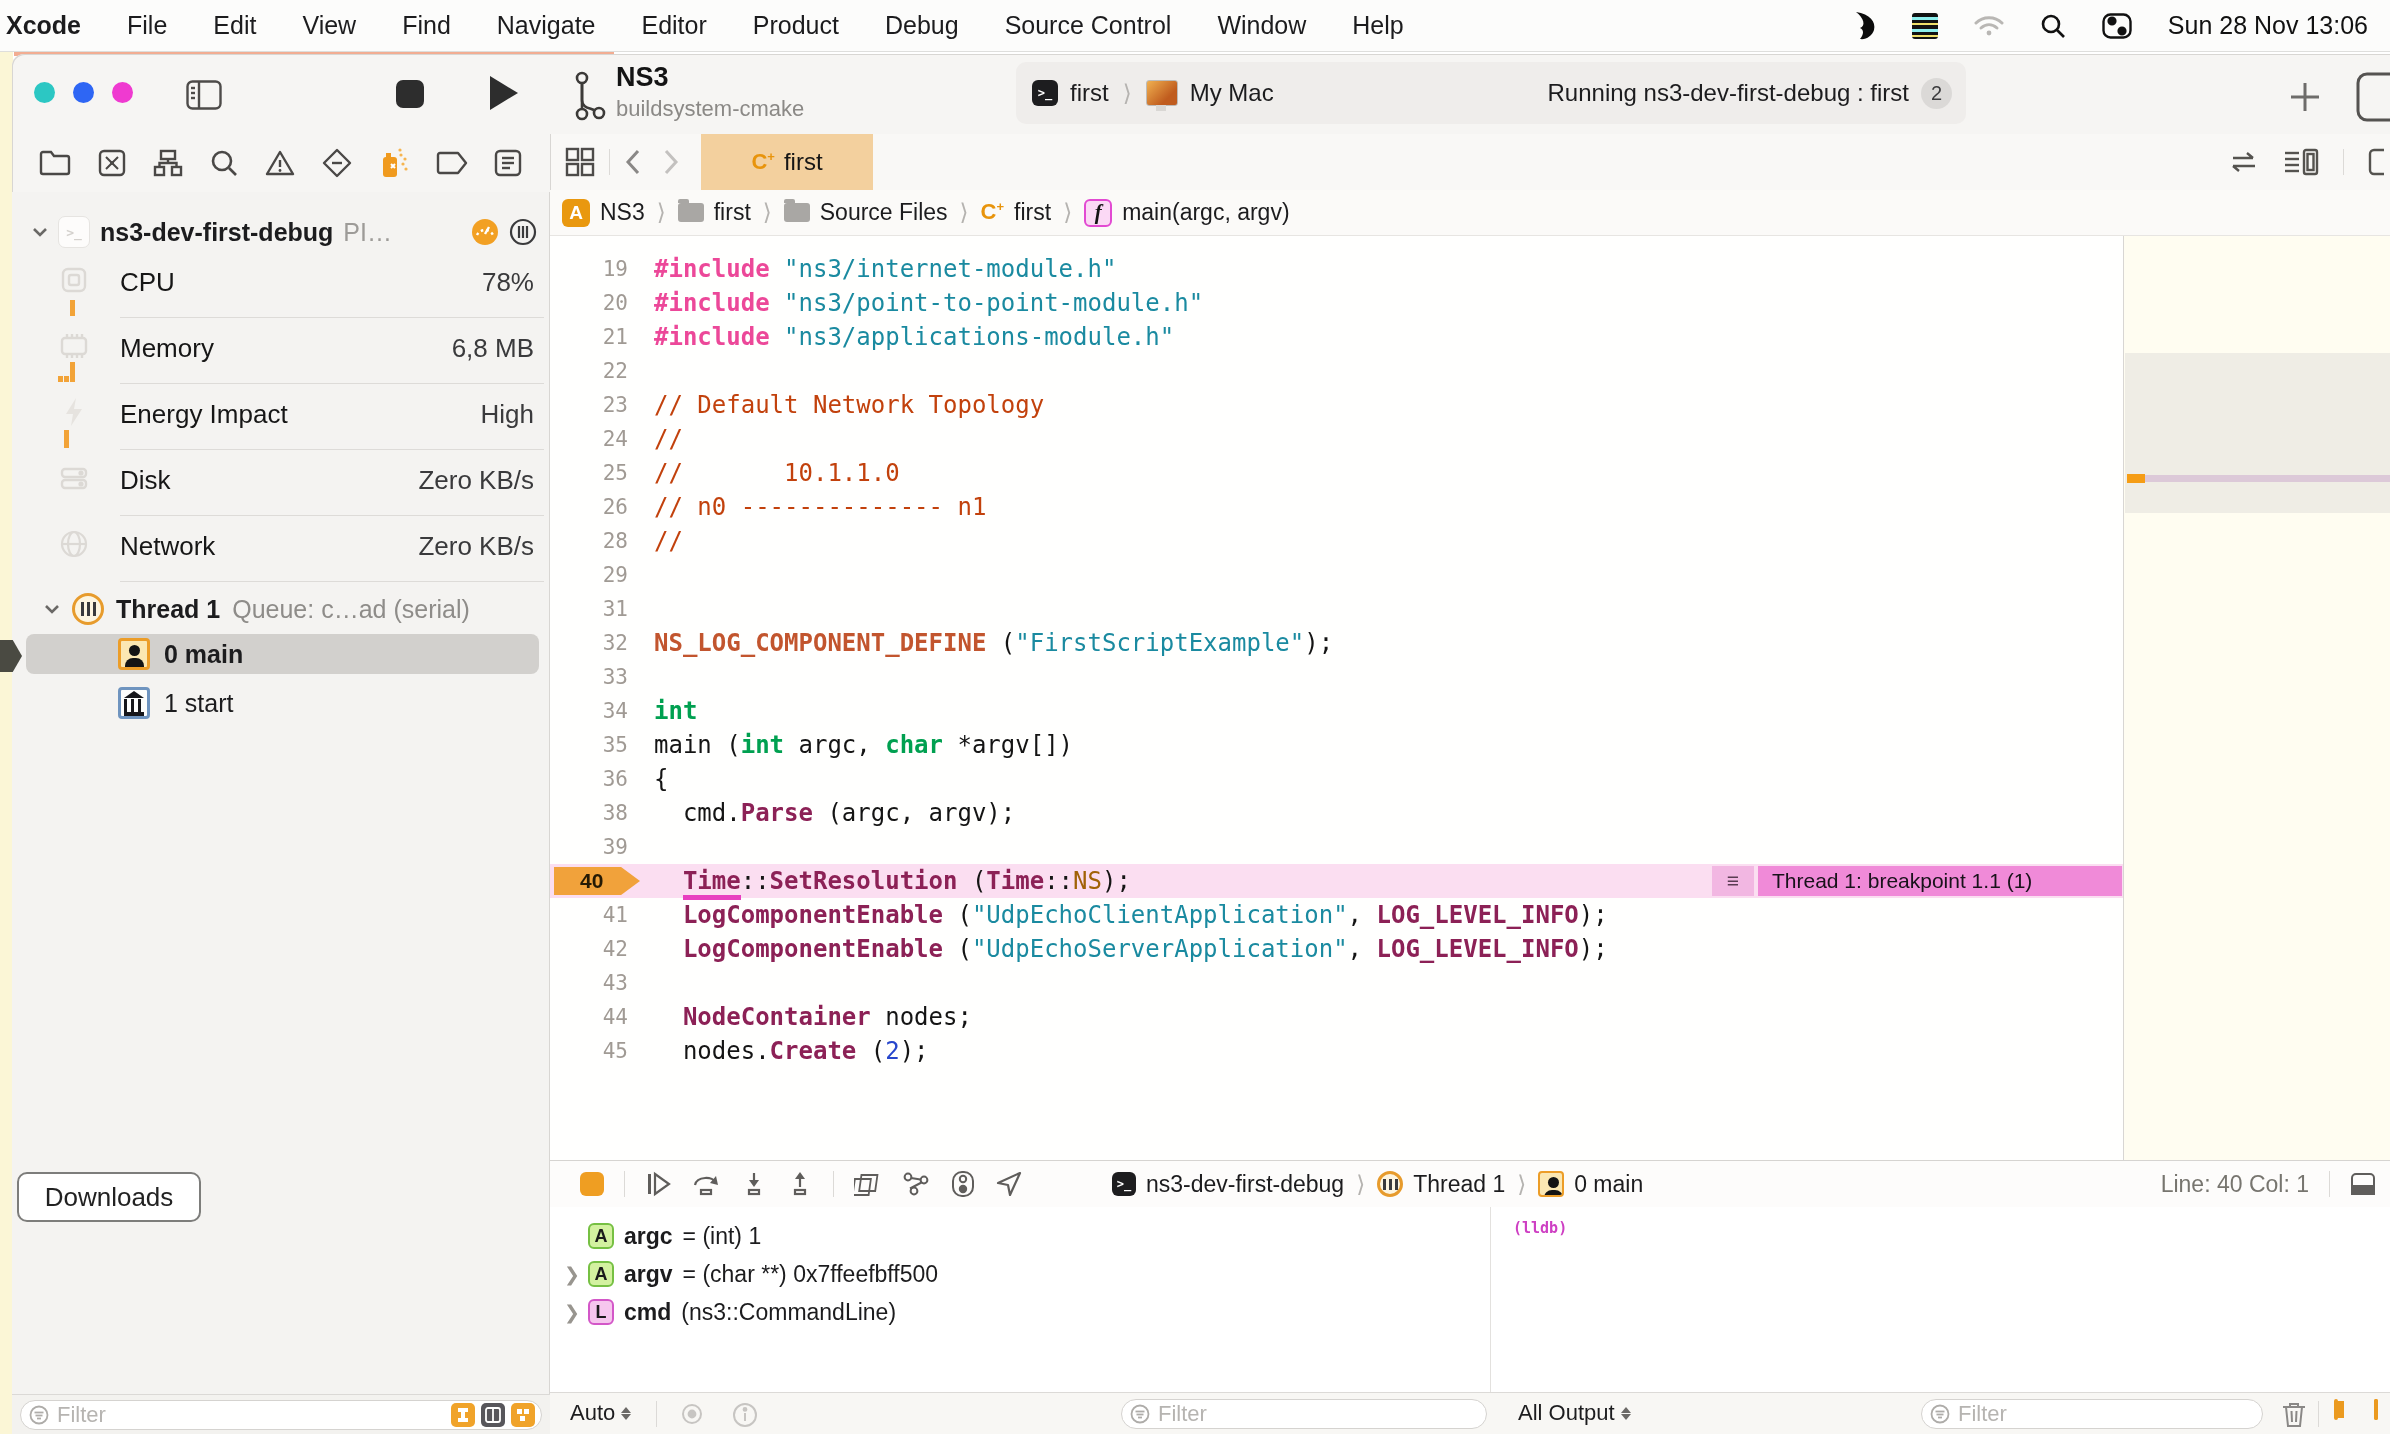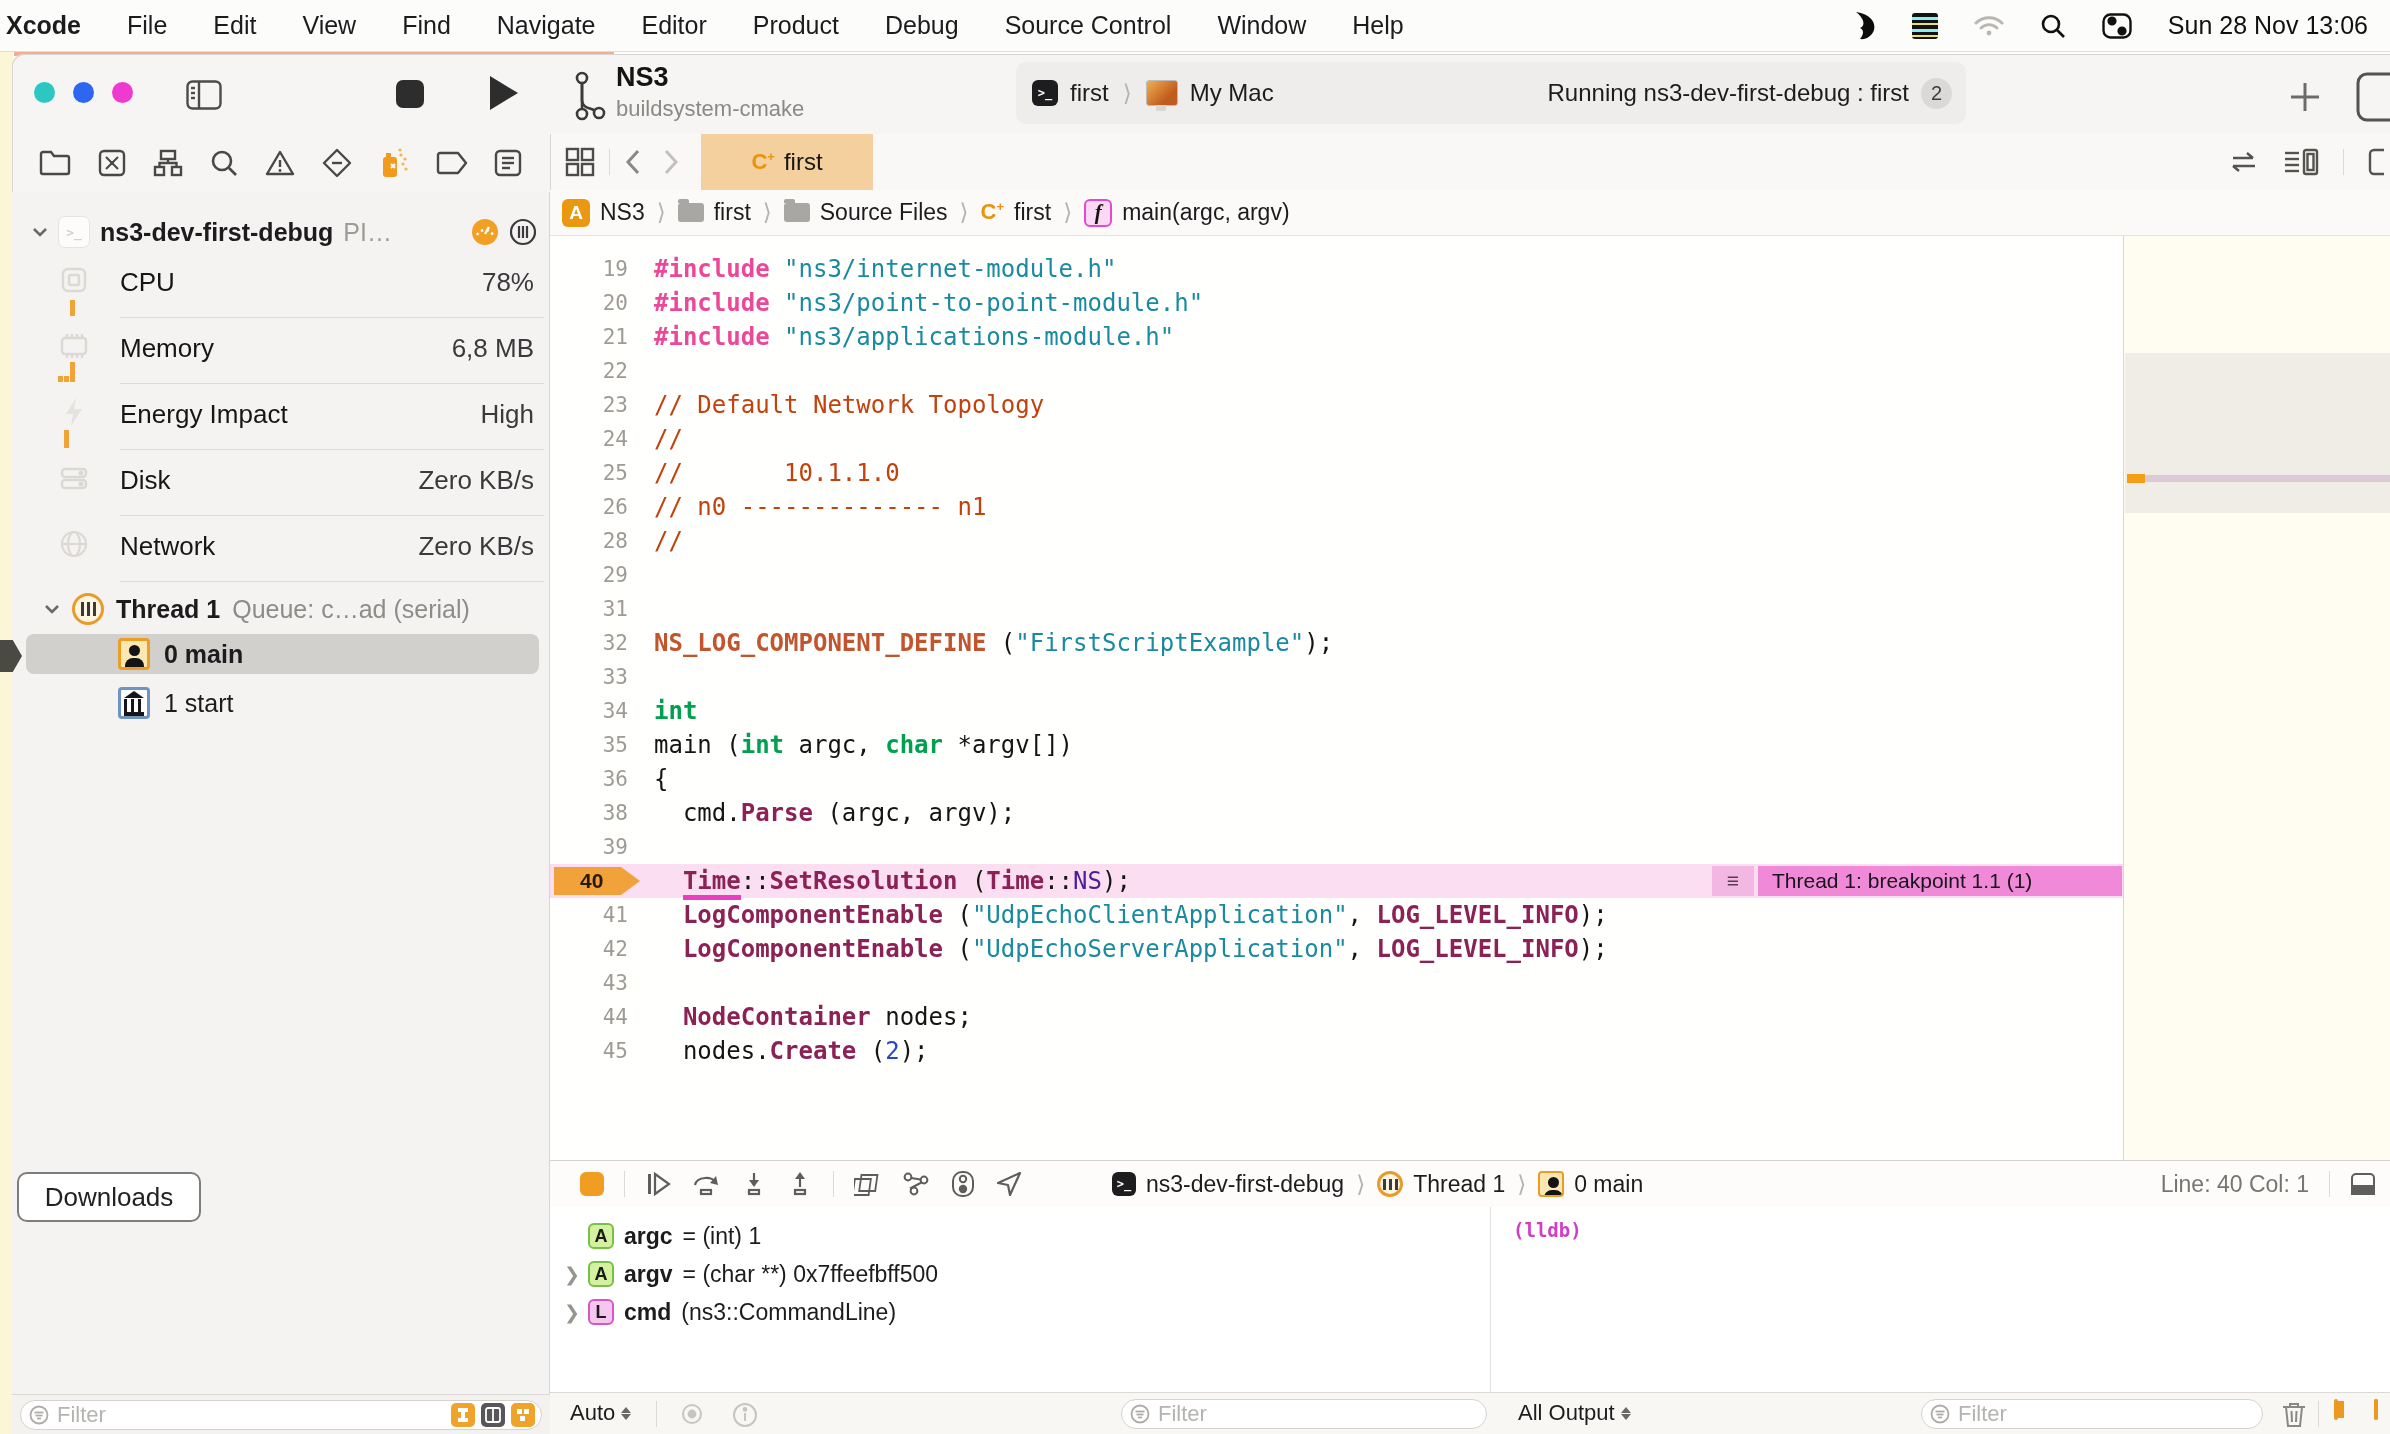--- a/index.html
+++ b/index.html
@@ -126,21 +126,21 @@
             font-family:"Liberation Sans",sans-serif;}
   .bp-menu{position:absolute;left:1162px;top:2px;width:42px;height:30px;background:#f2b7e2;color:#5a3c52;
            font-size:21px;display:flex;align-items:center;justify-content:center;
            font-family:"Liberation Sans",sans-serif;}
   .bp-tag{position:absolute;left:1208px;top:2px;width:364px;height:30px;background:#f08ad8;color:#18121a;
           font-size:21px;line-height:30px;padding-left:14px;box-sizing:border-box;
           font-family:"Liberation Sans",sans-serif;white-space:nowrap;}
   .tok-dir{color:#ec4899;font-weight:bold}.tok-str{color:#1a8aa0}
   .tok-kw{color:#00a050;font-weight:bold}.tok-typ{color:#8c2156;font-weight:bold}
   .tok-mac{color:#c2552e;font-weight:bold}.tok-com{color:#c2410c}
-  .tok-num{color:#2746cc}.tok-enm{color:#4c1d95}.tok-pl{color:#141414}
+  .tok-num{color:#2746cc}.tok-enm{color:#a16207}.tok-pl{color:#141414}
   .tok-typu{color:#8c2156;font-weight:bold;border-bottom:5px solid #e83fc0;}
 
   
   .minimap{left:2123px;top:236px;width:267px;height:924px;background:#fffdf1;border-left:1px solid #d8d6d3;box-sizing:border-box;}
   .mm-visible{position:absolute;left:1px;top:117px;width:266px;height:160px;background:#efede5;}
   .mm-bp-dash{position:absolute;left:3px;top:238px;width:18px;height:9px;background:#f59d15;}
   .mm-bp-line{position:absolute;left:21px;top:239px;width:246px;height:7px;background:#dcc9d8;}
 
   
   .dbgsep{left:550px;top:1160px;width:1840px;height:1px;background:#d6d4d1;}
@@ -152,21 +152,21 @@
   .varpane{left:550px;top:1207px;width:940px;height:185px;background:#fff;padding-top:10px;box-sizing:border-box;}
   .varrow{height:38px;display:flex;align-items:center;padding-left:14px;gap:10px;font-size:23px;}
   .vchev{width:14px;color:#98958f;font-size:19px;text-align:center;}
   .vbadge{width:26px;height:26px;border-radius:6px;box-sizing:border-box;font-weight:bold;font-size:18px;
           display:flex;align-items:center;justify-content:center;color:#1a1a1a;}
   .vbadge.A{background:#d3f1a0;border:2px solid #76c043;}
   .vbadge.L{background:#f6c6ee;border:2px solid #d357c8;}
   .vname{font-weight:bold;}
   .conpane{left:1490px;top:1207px;width:900px;height:185px;background:#fff;border-left:1px solid #e3e1de;box-sizing:border-box;}
   .lldb{position:absolute;left:22px;top:12px;font-family:"DejaVu Sans Mono",monospace;font-weight:bold;
-        font-size:19px;color:#ce3fc3;}
+        font-size:15px;color:#ce3fc3;}
   .bottombar{left:550px;top:1392px;width:1840px;height:42px;background:#f8f7f4;border-top:1px solid #dcdad7;box-sizing:border-box;}
   .popup{display:flex;align-items:center;gap:6px;font-size:22px;color:#1d1d1f;}
   .updown{display:flex;flex-direction:column;gap:1px;}
   .updown i{width:0;height:0;border-left:5px solid transparent;border-right:5px solid transparent;}
   .updown i.u{border-bottom:6px solid #6b6966;}
   .updown i.d{border-top:6px solid #6b6966;}
   .obtn{width:26px;height:26px;border:2px solid #eb9a1f;border-radius:6px;box-sizing:border-box;background:#fff;position:relative;}
   .obtn .fillL{position:absolute;left:0;top:0;bottom:0;width:8px;background:#eb9a1f;}
   .obtn.filled{background:#eb9a1f;}
 </style>

